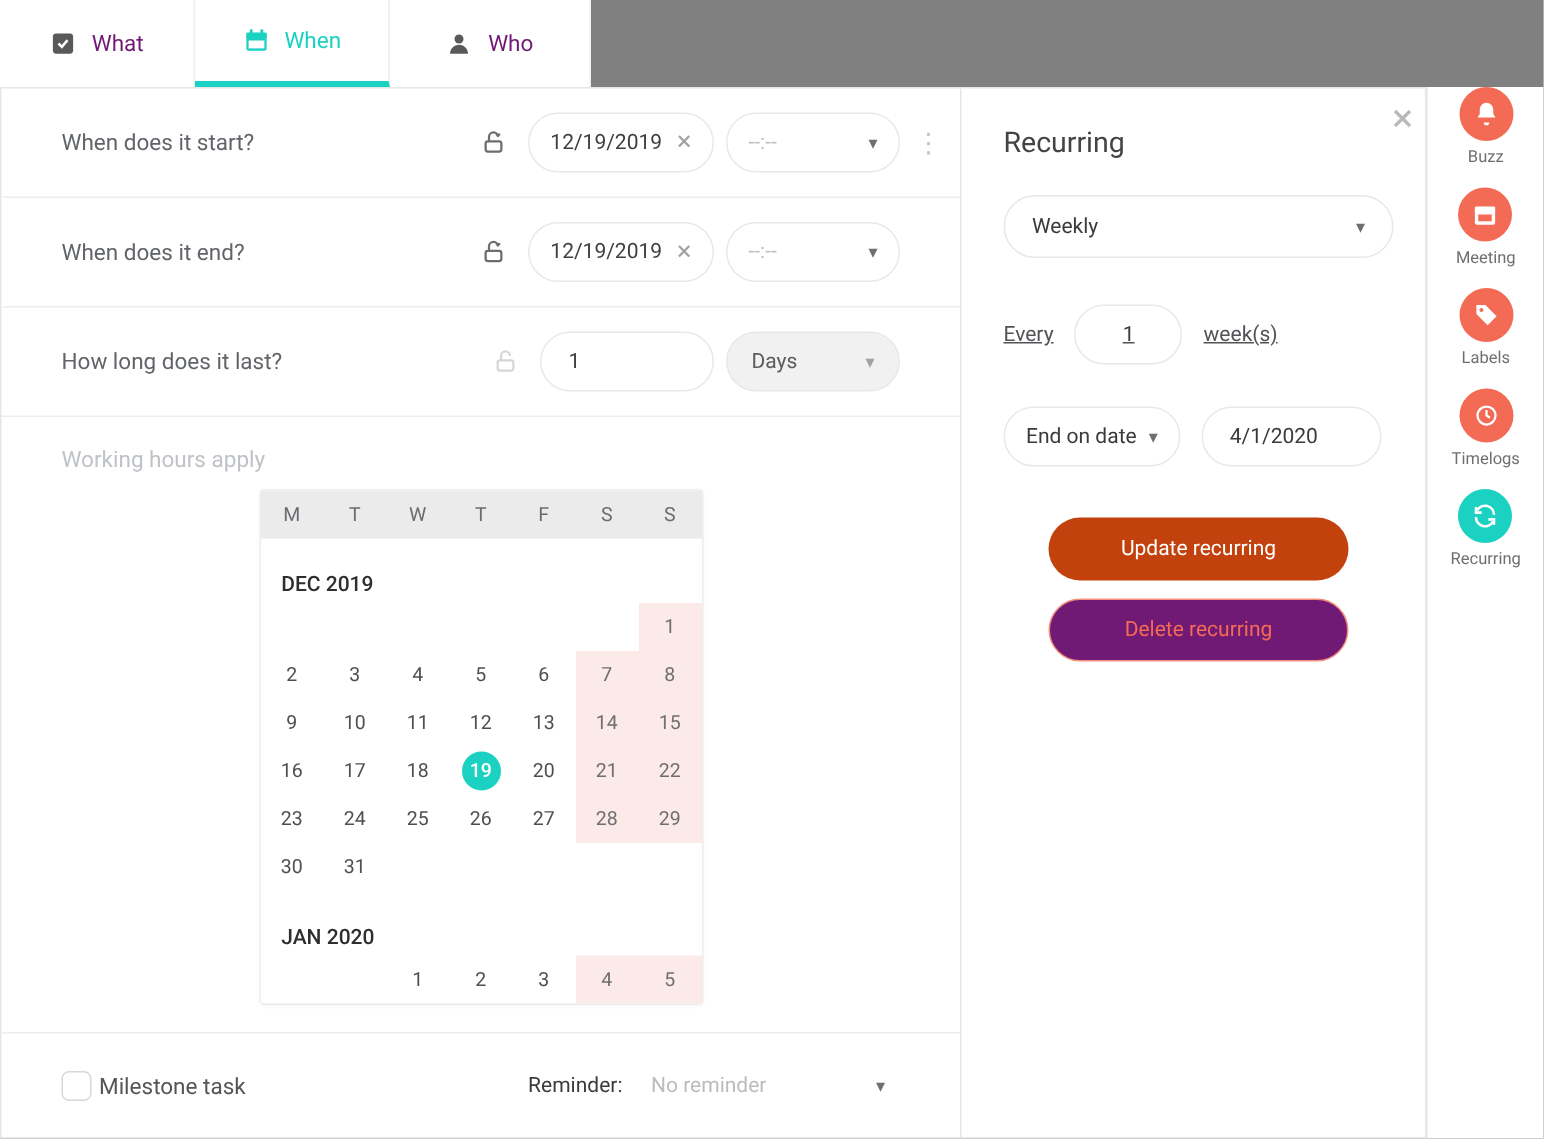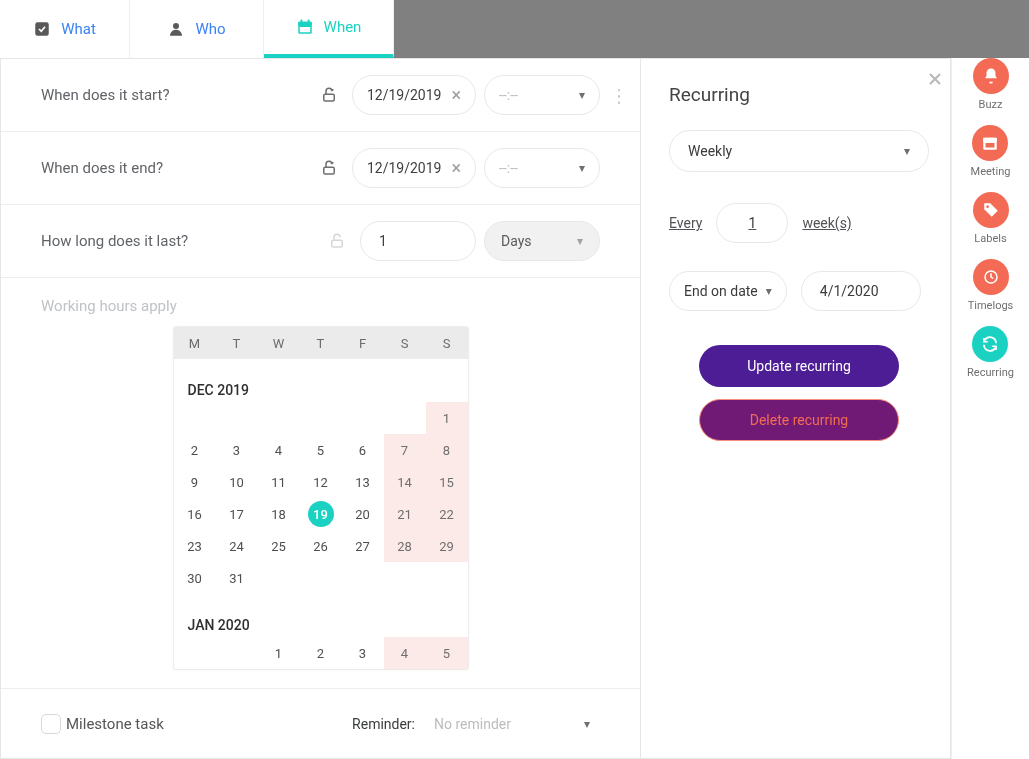--- a/index.html
+++ b/index.html
@@ -1,19 +1,19 @@
 <!DOCTYPE html>
 <html><head>
 <meta charset="utf-8">
 <style>
 * { box-sizing: border-box; margin: 0; padding: 0; font-family: -apple-system, BlinkMacSystemFont, "Segoe UI", Roboto, Helvetica, Arial, sans-serif; }
 body { background: #808080; width: 1029px; height: 759px; overflow: hidden; position: relative; }
 
 .tabs { display: flex; background: #808080; height: 58px; }
-.tab { display: flex; align-items: center; justify-content: center; gap: 10px; height: 58px; cursor: pointer; background: #fff; color: #3b82f6; font-size: 15px; border-right: 1px solid #eee; }
+.tab { display: flex; align-items: center; justify-content: center; gap: 10px; height: 58px; cursor: pointer; background: #fff; color: #701a75; font-size: 15px; border-right: 1px solid #eee; }
 .tab.what { width: 130px; }
 .tab.when { width: 130px; color: #1bd1c2; border-bottom: 4px solid #1bd1c2; }
 .tab.who { width: 134px; }
 .tab svg { width: 18px; height: 18px; }
 
 .main-area { display: flex; background: #fff; position: absolute; top: 58px; left: 0; right: 78px; bottom: 0; border: 1px solid #e6e6e6; }
 
 .left-panel { flex: 0 0 640px; border-right: 1px solid #e6e6e6; display: flex; flex-direction: column; position: relative; }
 
 .row { display: flex; align-items: center; padding: 0 40px; height: 73px; border-bottom: 1px solid #eee; position: relative; }
@@ -55,56 +55,56 @@
 
 .right-panel { flex: 1; padding: 24px 28px; position: relative; }
 .close-x { position: absolute; top: 10px; right: 12px; color: #b9b9b9; cursor: pointer; }
 .rp-title { font-size: 19px; color: #444; margin-bottom: 24px; }
 .weekly-sel { display: flex; align-items: center; justify-content: space-between; height: 42px; width: 260px; border: 1px solid #e8e8e8; border-radius: 21px; padding: 0 18px; font-size: 14px; color: #3b3b3b; margin-bottom: 31px; }
 .every-row { display: flex; align-items: center; gap: 14px; font-size: 14px; color: #515356; margin-bottom: 28px; text-decoration: underline; }
 .every-input { display: flex; align-items: center; justify-content: center; height: 40px; width: 72px; border: 1px solid #e8e8e8; border-radius: 20px; font-size: 14px; color: #3b3b3b; }
 .end-row { display: flex; align-items: center; gap: 14px; margin-bottom: 34px; }
 .end-sel { display: flex; align-items: center; gap: 8px; height: 40px; border: 1px solid #e8e8e8; border-radius: 20px; padding: 0 14px; font-size: 14px; color: #3b3b3b; }
 .end-date { display: flex; align-items: center; height: 40px; width: 120px; border: 1px solid #e8e8e8; border-radius: 20px; padding: 0 18px; font-size: 14px; color: #3b3b3b; }
-.update-btn { display: flex; align-items: center; justify-content: center; height: 42px; width: 200px; border-radius: 21px; background: #4c1d95; color: #fff; font-size: 14px; margin: 0 auto 10px; cursor: pointer; }
+.update-btn { display: flex; align-items: center; justify-content: center; height: 42px; width: 200px; border-radius: 21px; background: #c2410c; color: #fff; font-size: 14px; margin: 0 auto 10px; cursor: pointer; }
 .delete-btn { display: flex; align-items: center; justify-content: center; height: 42px; width: 200px; border-radius: 21px; border: 1px solid #f68e7d; color: #f36b54; font-size: 14px; margin: 12px auto; cursor: pointer; background: #701a75; }
 
 .rail { position: absolute; right: 0; top: 58px; bottom: 0; width: 78px; background: #fff; border-left: 1px solid #eee; display: flex; flex-direction: column; align-items: center; gap: 14px; }
 .rail-item { display: flex; flex-direction: column; align-items: center; gap: 4px; cursor: pointer; }
 .rail-circ { width: 36px; height: 36px; border-radius: 50%; background: #f36b54; display: flex; align-items: center; justify-content: center; color: #fff; }
 .rail-circ.active { background: #1bd1c2; }
 .rail-lbl { font-size: 11px; color: #6f6f6f; }
 </style>
 </head>
 <body>
 
 <div class="tabs">
   <div class="tab what">
     <svg viewBox="0 0 24 24" fill="#595959">
         <rect x="3" y="3" width="18" height="18" rx="3"></rect>
         <path d="M8 12l3 3 5-6" stroke="#fff" stroke-width="2.2" fill="none"></path>
       </svg>
     <span>What</span>
-  </div>
-  <div class="tab who">
-    <svg viewBox="0 0 24 24" fill="#595959">
-        <circle cx="12" cy="8" r="4"></circle>
-        <path d="M4 21c0-4.4 3.6-8 8-8s8 3.6 8 8z"></path>
-      </svg>
-    <span>Who</span>
   </div>
   <div class="tab when">
     <svg viewBox="0 0 24 24" fill="#1bd1c2">
         <rect x="3" y="5" width="18" height="16" rx="2"></rect>
         <rect x="3" y="5" width="18" height="5" fill="#1bd1c2"></rect>
         <rect x="6" y="2" width="2.5" height="5" rx="1" fill="#1bd1c2"></rect>
         <rect x="15.5" y="2" width="2.5" height="5" rx="1" fill="#1bd1c2"></rect>
         <rect x="5" y="12" width="14" height="7" fill="#fff"></rect>
       </svg>
     <span>When</span>
+  </div>
+  <div class="tab who">
+    <svg viewBox="0 0 24 24" fill="#595959">
+        <circle cx="12" cy="8" r="4"></circle>
+        <path d="M4 21c0-4.4 3.6-8 8-8s8 3.6 8 8z"></path>
+      </svg>
+    <span>Who</span>
   </div>
 </div>
 
 <div class="main-area">
 
   <div class="left-panel">
 
     <div class="row">
       <span class="row-label">When does it start?</span>
       <svg class="lock-icon" viewBox="0 0 24 24" fill="none" stroke="currentColor" stroke-width="2">

